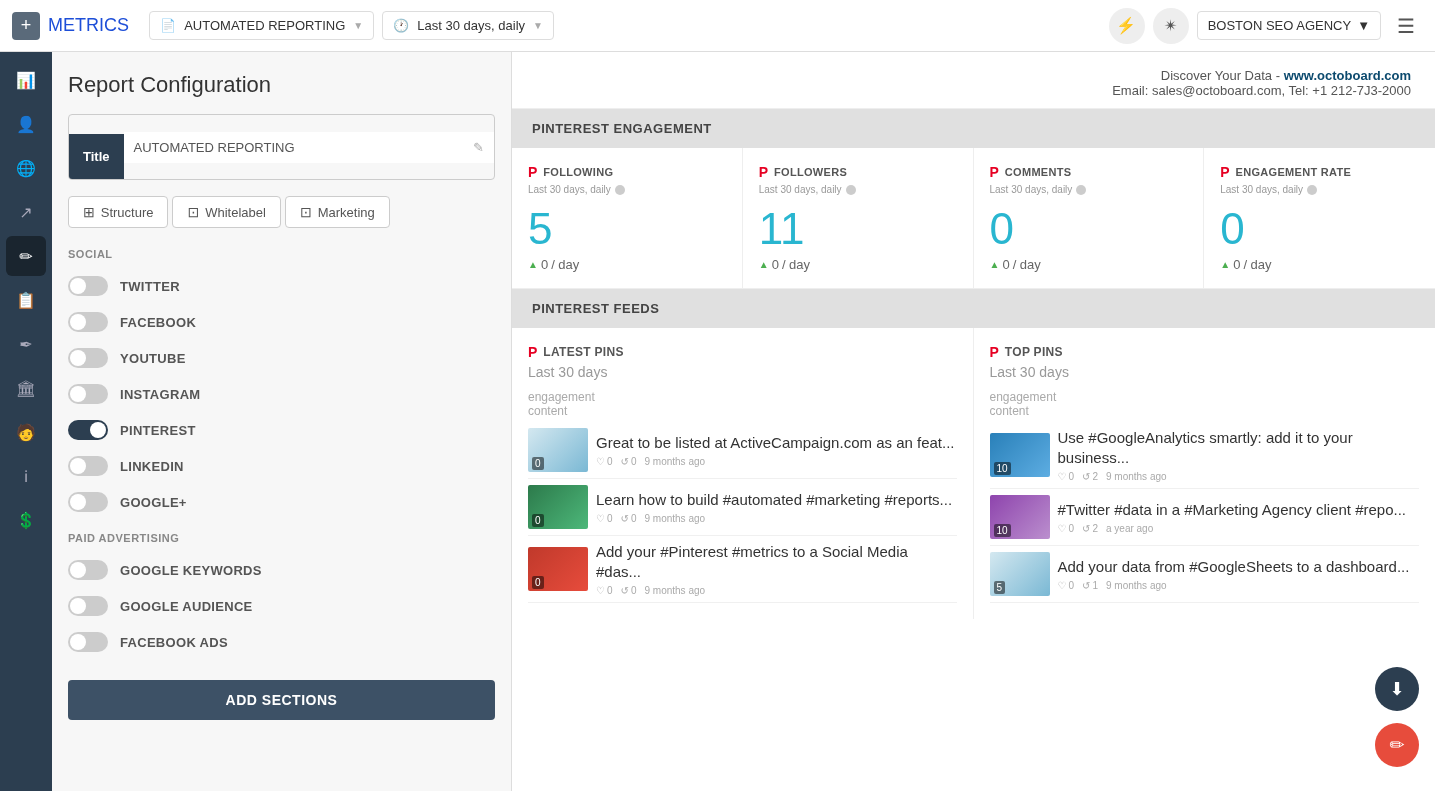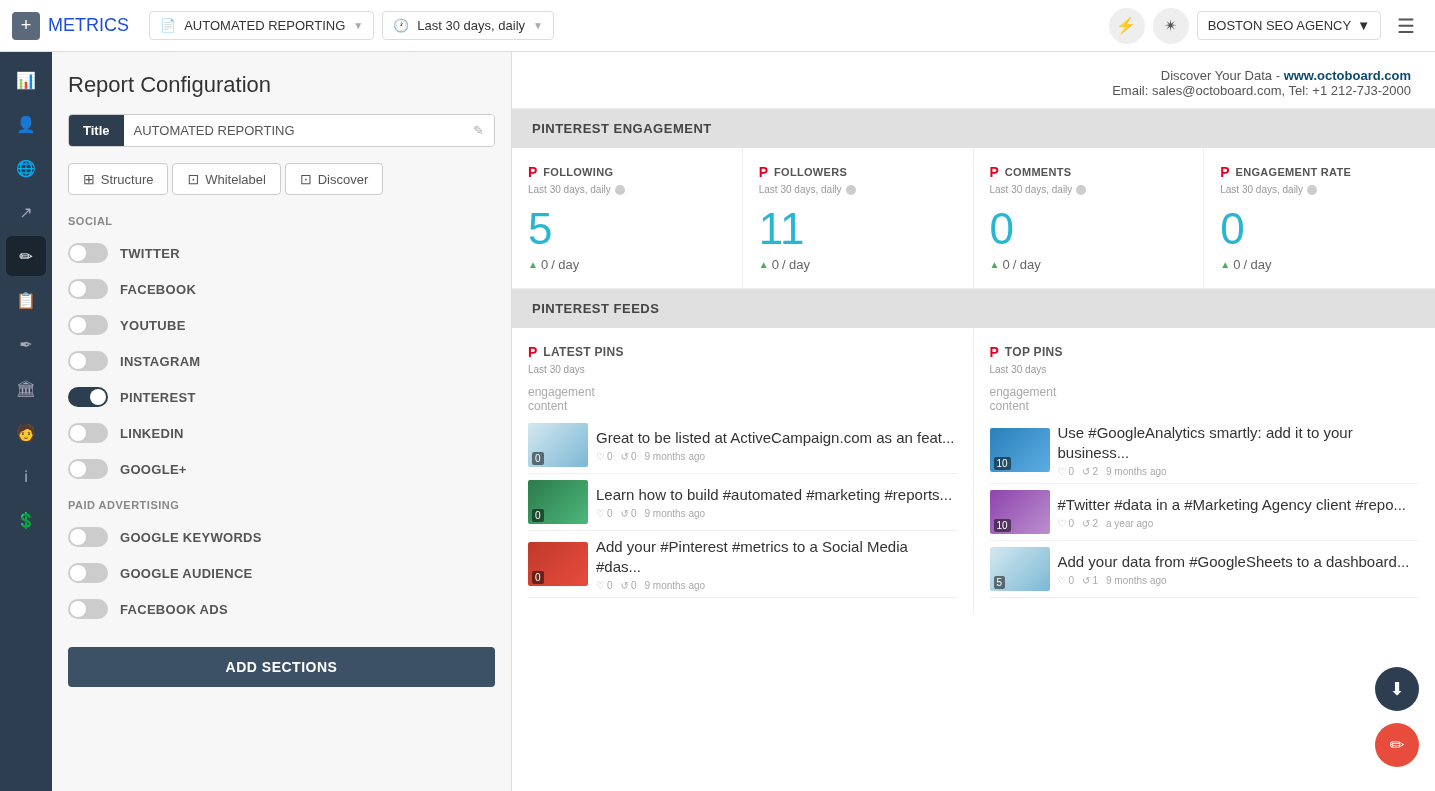--- a/index.html
+++ b/index.html
@@ -64,21 +64,21 @@
       width: 460px; min-width: 460px; background: #f7f7f7;
       border-right: 1px solid #ddd; overflow-y: auto; padding: 20px 16px;
     }
     .config-title { font-size: 22px; font-weight: normal; margin-bottom: 16px; color: #333; }
 
     .title-row {
       display: flex; align-items: center; margin-bottom: 16px;
       border: 1px solid #ccc; border-radius: 4px; overflow: hidden;
     }
     .title-label {
-      background: #2c3e50; color: #fff; padding: 8px 14px; font-size: 13px; font-weight: bold;
+      background: #2c3e50; color: #fff; padding: 15px 14px; font-size: 13px; font-weight: bold; margin-top: 19px;
     }
     .title-value {
       flex: 1; padding: 8px 10px; font-size: 13px; color: #555; background: #fff;
     }
     .title-edit { padding: 8px 10px; color: #aaa; cursor: pointer; background: #fff; }
 
     .tabs-row {
       display: flex; gap: 4px; margin-bottom: 20px;
     }
     .tab-btn {
@@ -162,21 +162,21 @@
     
     .feeds-grid {
       display: grid; grid-template-columns: 1fr 1fr; gap: 0;
     }
     .feed-panel { padding: 16px; border-right: 1px solid #eee; }
     .feed-panel:last-child { border-right: none; }
     .feed-header {
       display: flex; align-items: center; gap: 6px; margin-bottom: 4px;
     }
     .feed-title { font-size: 12px; font-weight: bold; color: #555; letter-spacing: 0.3px; }
-    .feed-sublabel { font-size: 10px; color: #999; margin-bottom: 10px; display: flex; align-items: center; gap: 4px; }
+    .feed-sublabel { font-size: 14px; color: #999; margin-bottom: 10px; display: flex; align-items: center; gap: 4px; }
     .feed-col-headers {
       display: flex; justify-content: space-between;
       font-size: 12px; color: #aaa; margin-bottom: 4px; flex-direction: column;
     }
     .feed-item {
       display: flex; align-items: center; gap: 8px;
       padding: 6px 0; border-bottom: 1px solid #f0f0f0;
     }
     .feed-thumb {
       width: 60px; height: 44px; background: #ccc; flex-shrink: 0;
@@ -283,21 +283,21 @@
       <button class="tab-btn">
         <span class="tab-icon">⊞</span>
         <span>Structure</span>
       </button>
       <button class="tab-btn">
         <span class="tab-icon">⊡</span>
         <span>Whitelabel</span>
       </button>
       <button class="tab-btn">
         <span class="tab-icon">⊡</span>
-        <span>Discover</span>
+        <span>Marketing</span>
       </button>
     </div>
 
     <div class="section-header">SOCIAL</div>
 
     <div id="social-toggles">
         <div class="toggle-row">
           <div class="toggle off"></div>
           <span class="toggle-label">TWITTER</span>
         </div>

